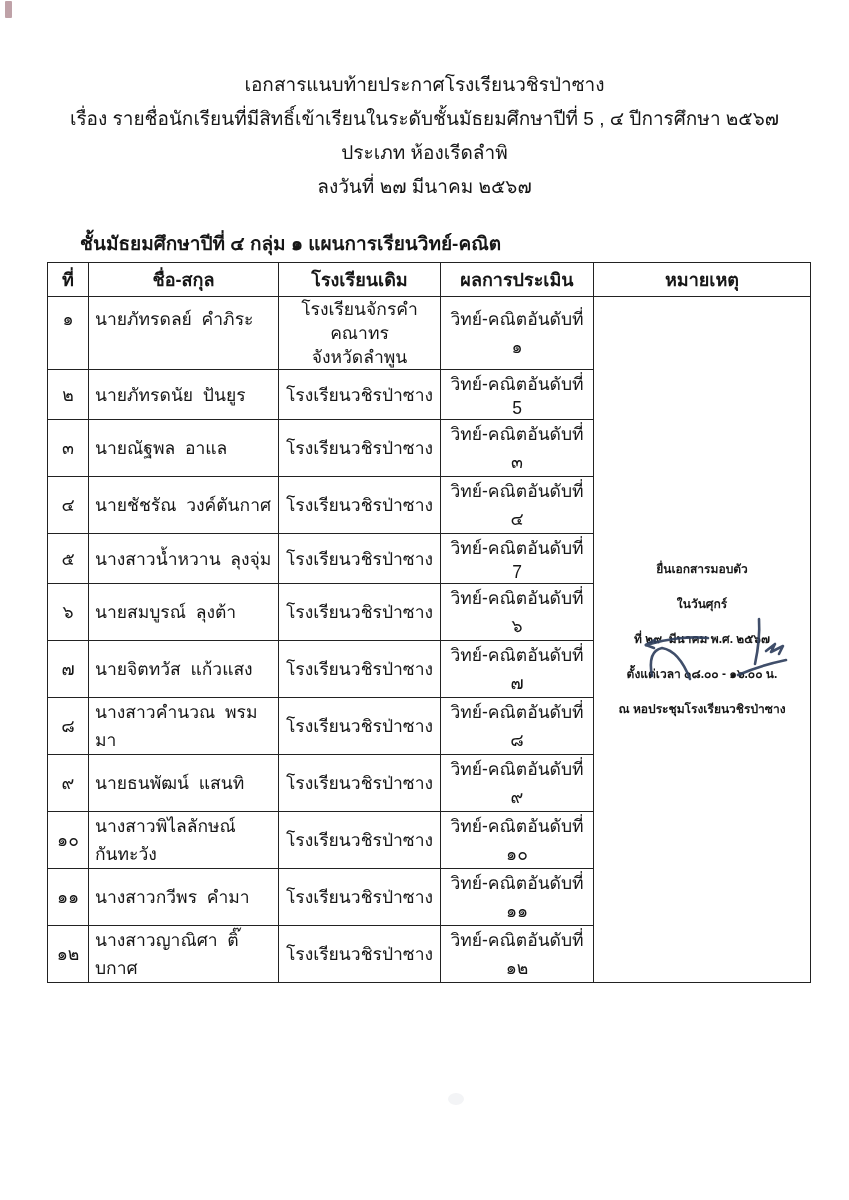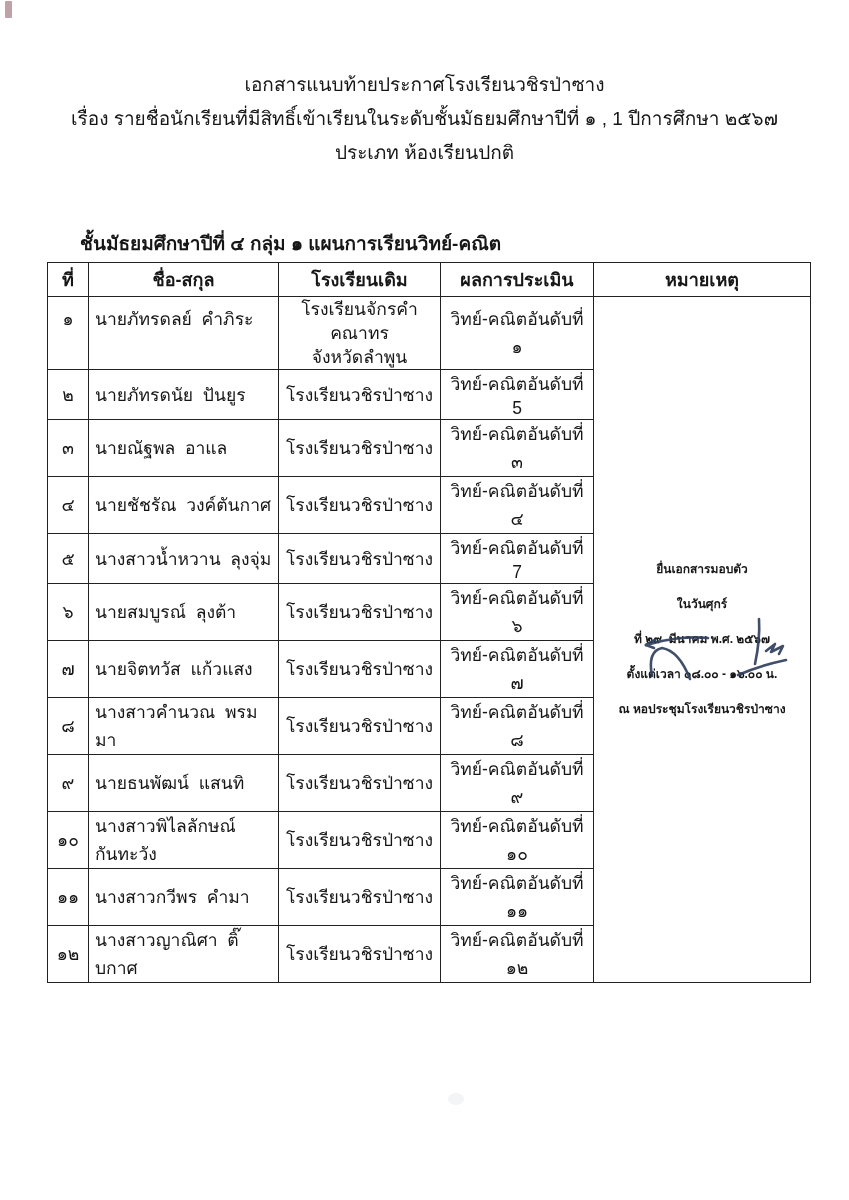--- a/index.html
+++ b/index.html
@@ -66,22 +66,23 @@
 </style>
 </head>
 <body>
 
 <div class="page">
 
   <div class="artifact"></div>
 
   <div class="doc-header">
     <div>เอกสารแนบท้ายประกาศโรงเรียนวชิรป่าซาง</div>
-    <div>เรื่อง รายชื่อนักเรียนที่มีสิทธิ์เข้าเรียนในระดับชั้นมัธยมศึกษาปีที่ ๑ , 1 ปีการศึกษา ๒๕๖๗</div>
-    <div>ประเภท ห้องเรียนปกติ</div>
+    <div>เรื่อง รายชื่อนักเรียนที่มีสิทธิ์เข้าเรียนในระดับชั้นมัธยมศึกษาปีที่ 5 , ๔ ปีการศึกษา ๒๕๖๗</div>
+    <div>ประเภท ห้องเรีดลำพิ</div>
+    <div>ลงวันที่ ๒๗ มีนาคม ๒๕๖๗</div>
   </div>
 
   <div class="section-title">ชั้นมัธยมศึกษาปีที่ ๔ กลุ่ม ๑  แผนการเรียนวิทย์-คณิต</div>
 
   <table class="students">
     <colgroup>
       <col style="width:41px">
       <col style="width:190px">
       <col style="width:162px">
       <col style="width:153px">

